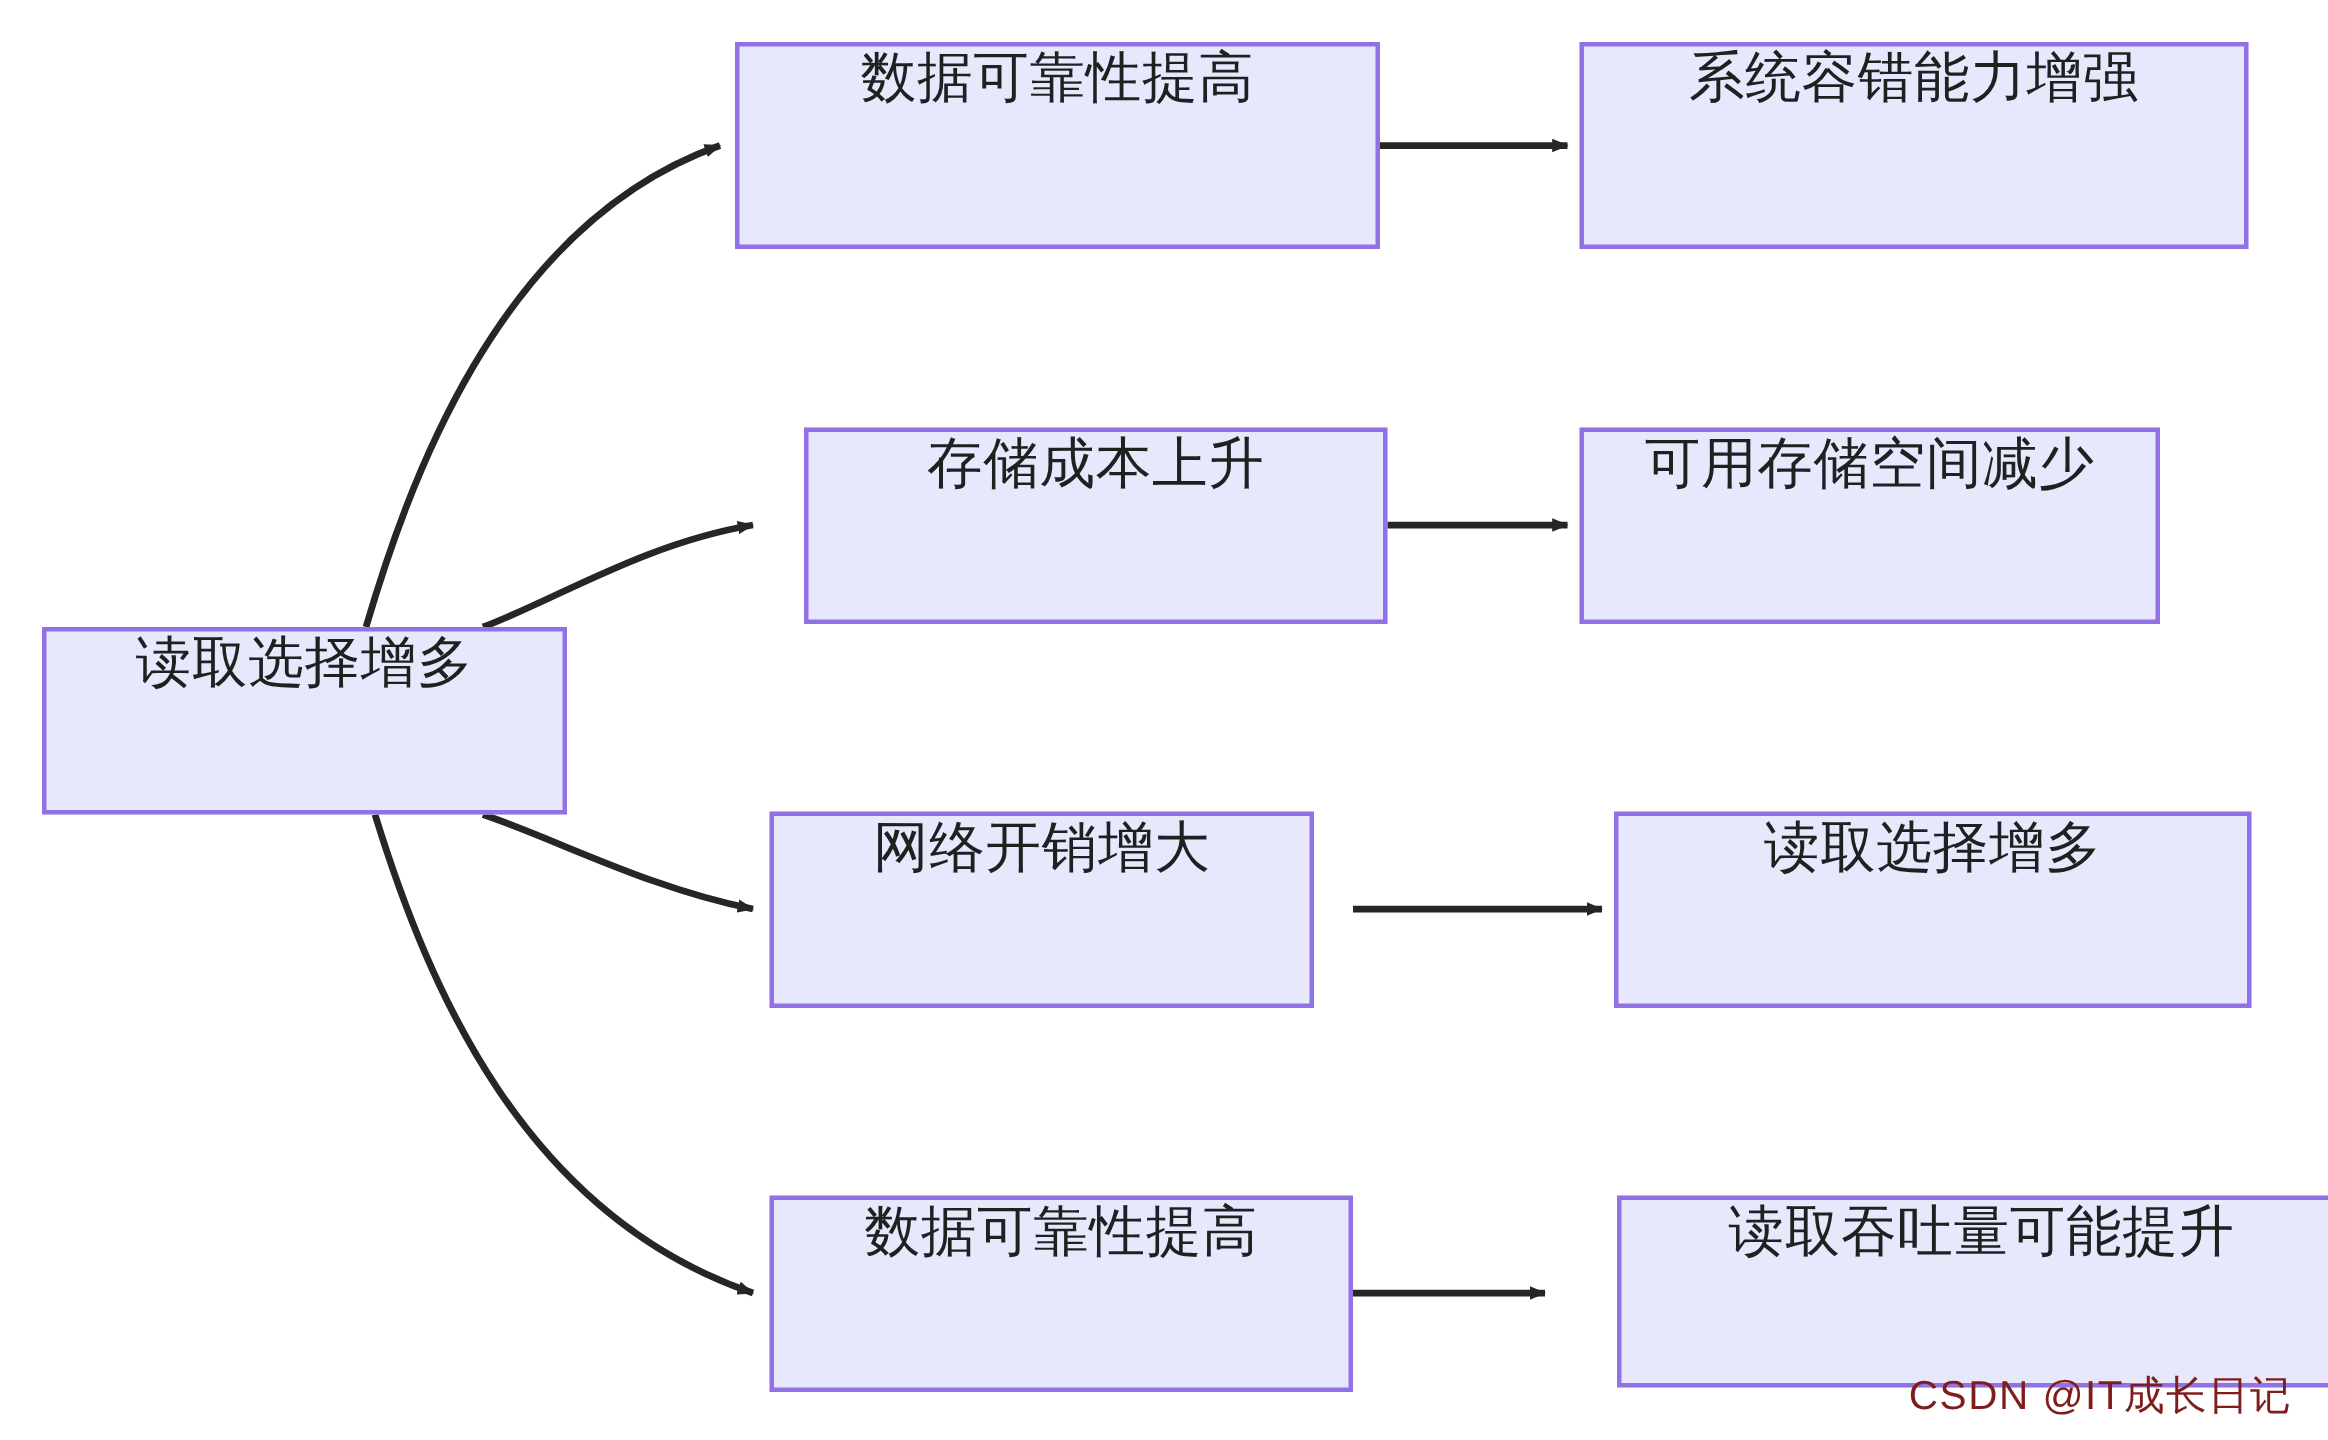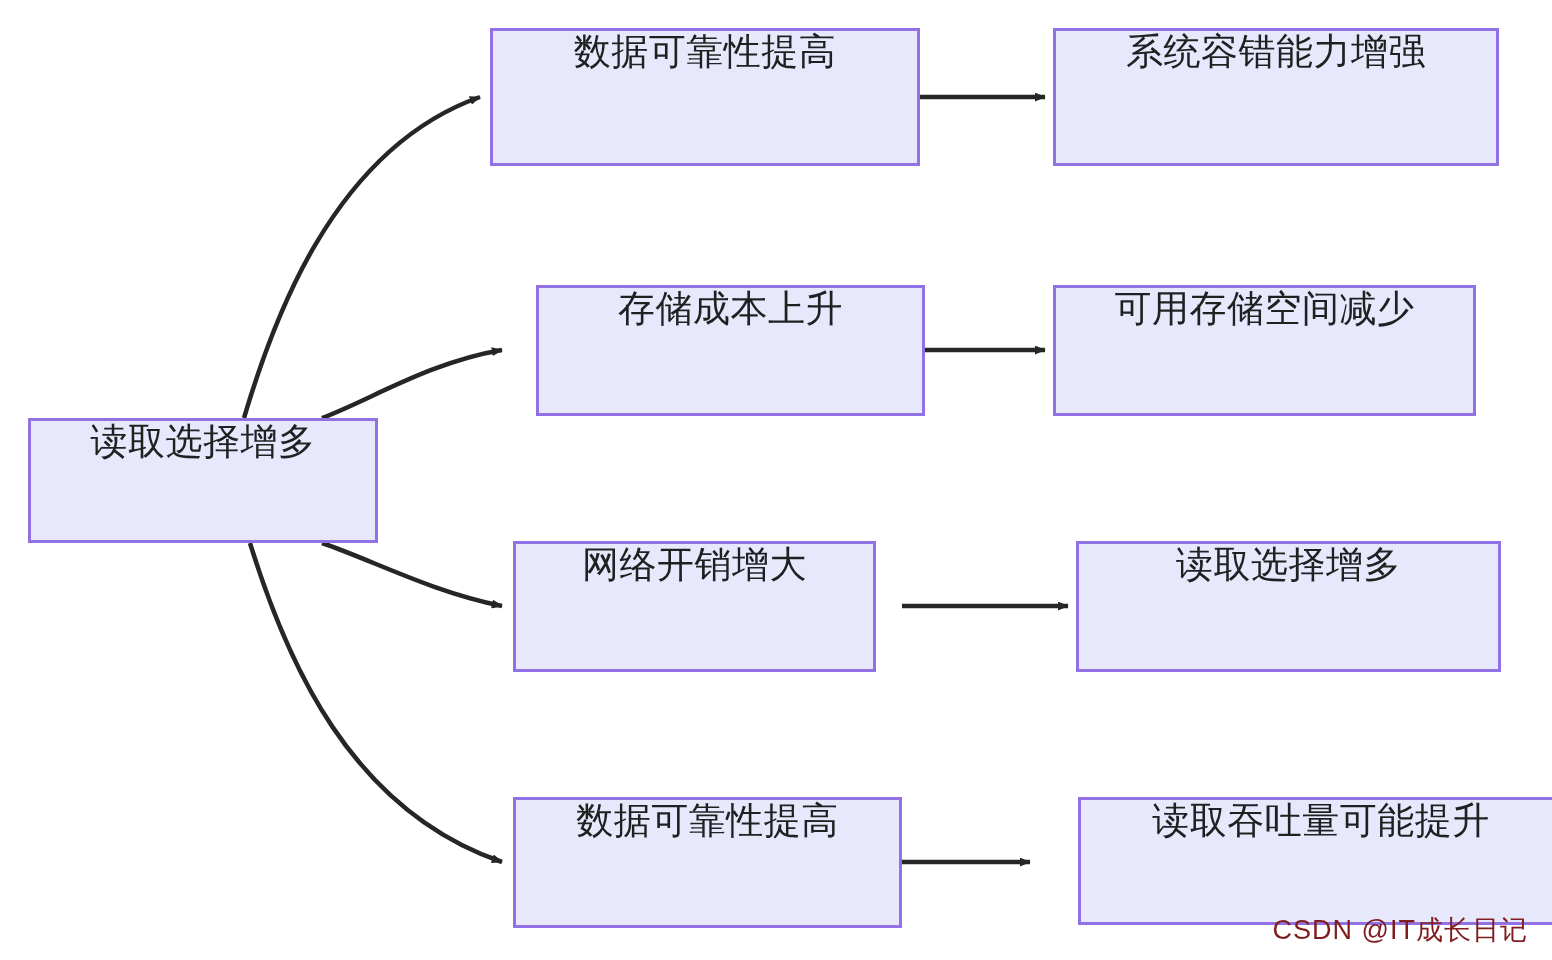--- a/index.html
+++ b/index.html
@@ -101,21 +101,21 @@
   </div>
 
   <div class="node" style="left:513px; top:797px; width:389px; height:131px;">
     <span class="node-label">数据可靠性提高</span>
   </div>
 
   <div class="node" style="left:1053px; top:28px; width:446px; height:138px;">
     <span class="node-label">系统容错能力增强</span>
   </div>
 
-  <div class="node" style="left:1053px; top:285px; width:423px; height:131px;">
+  <div class="node" style="left:1053px; top:285px; width:387px; height:131px;">
     <span class="node-label">可用存储空间减少</span>
   </div>
 
   <div class="node" style="left:1076px; top:541px; width:425px; height:131px;">
     <span class="node-label">读取选择增多</span>
   </div>
 
   <div class="node" style="left:1078px; top:797px; width:486px; height:128px;">
     <span class="node-label">读取吞吐量可能提升</span>
   </div>

